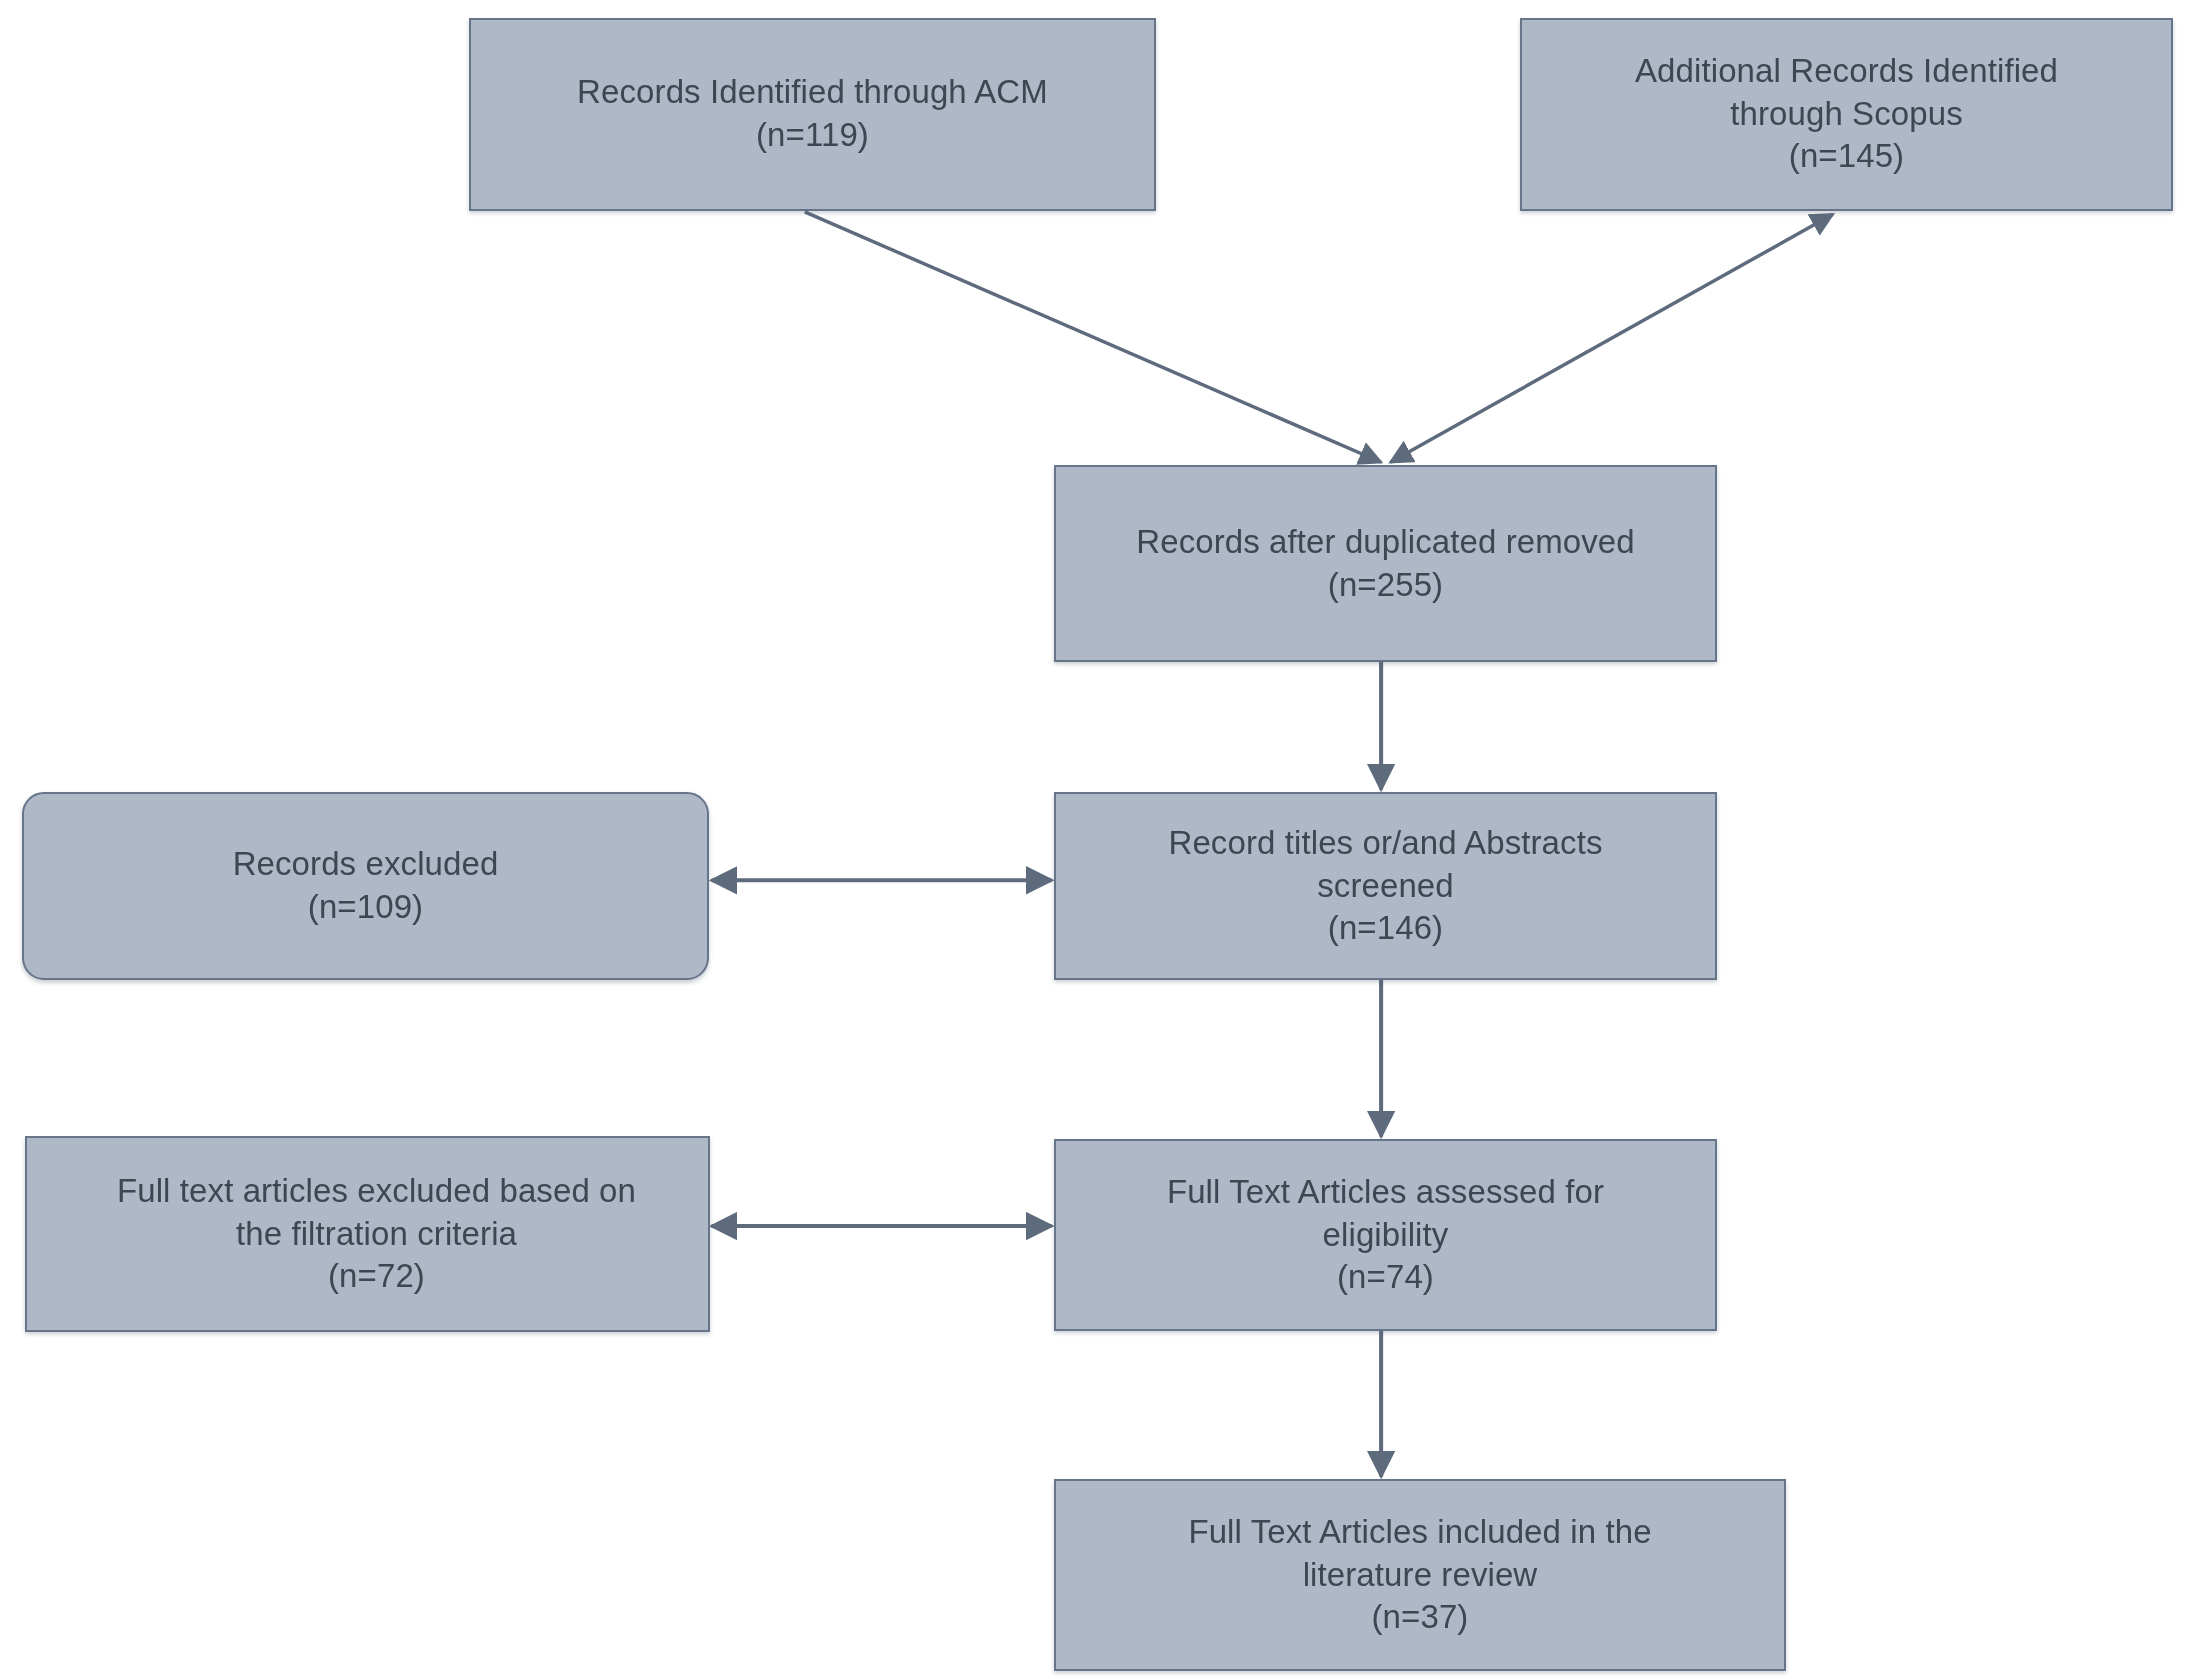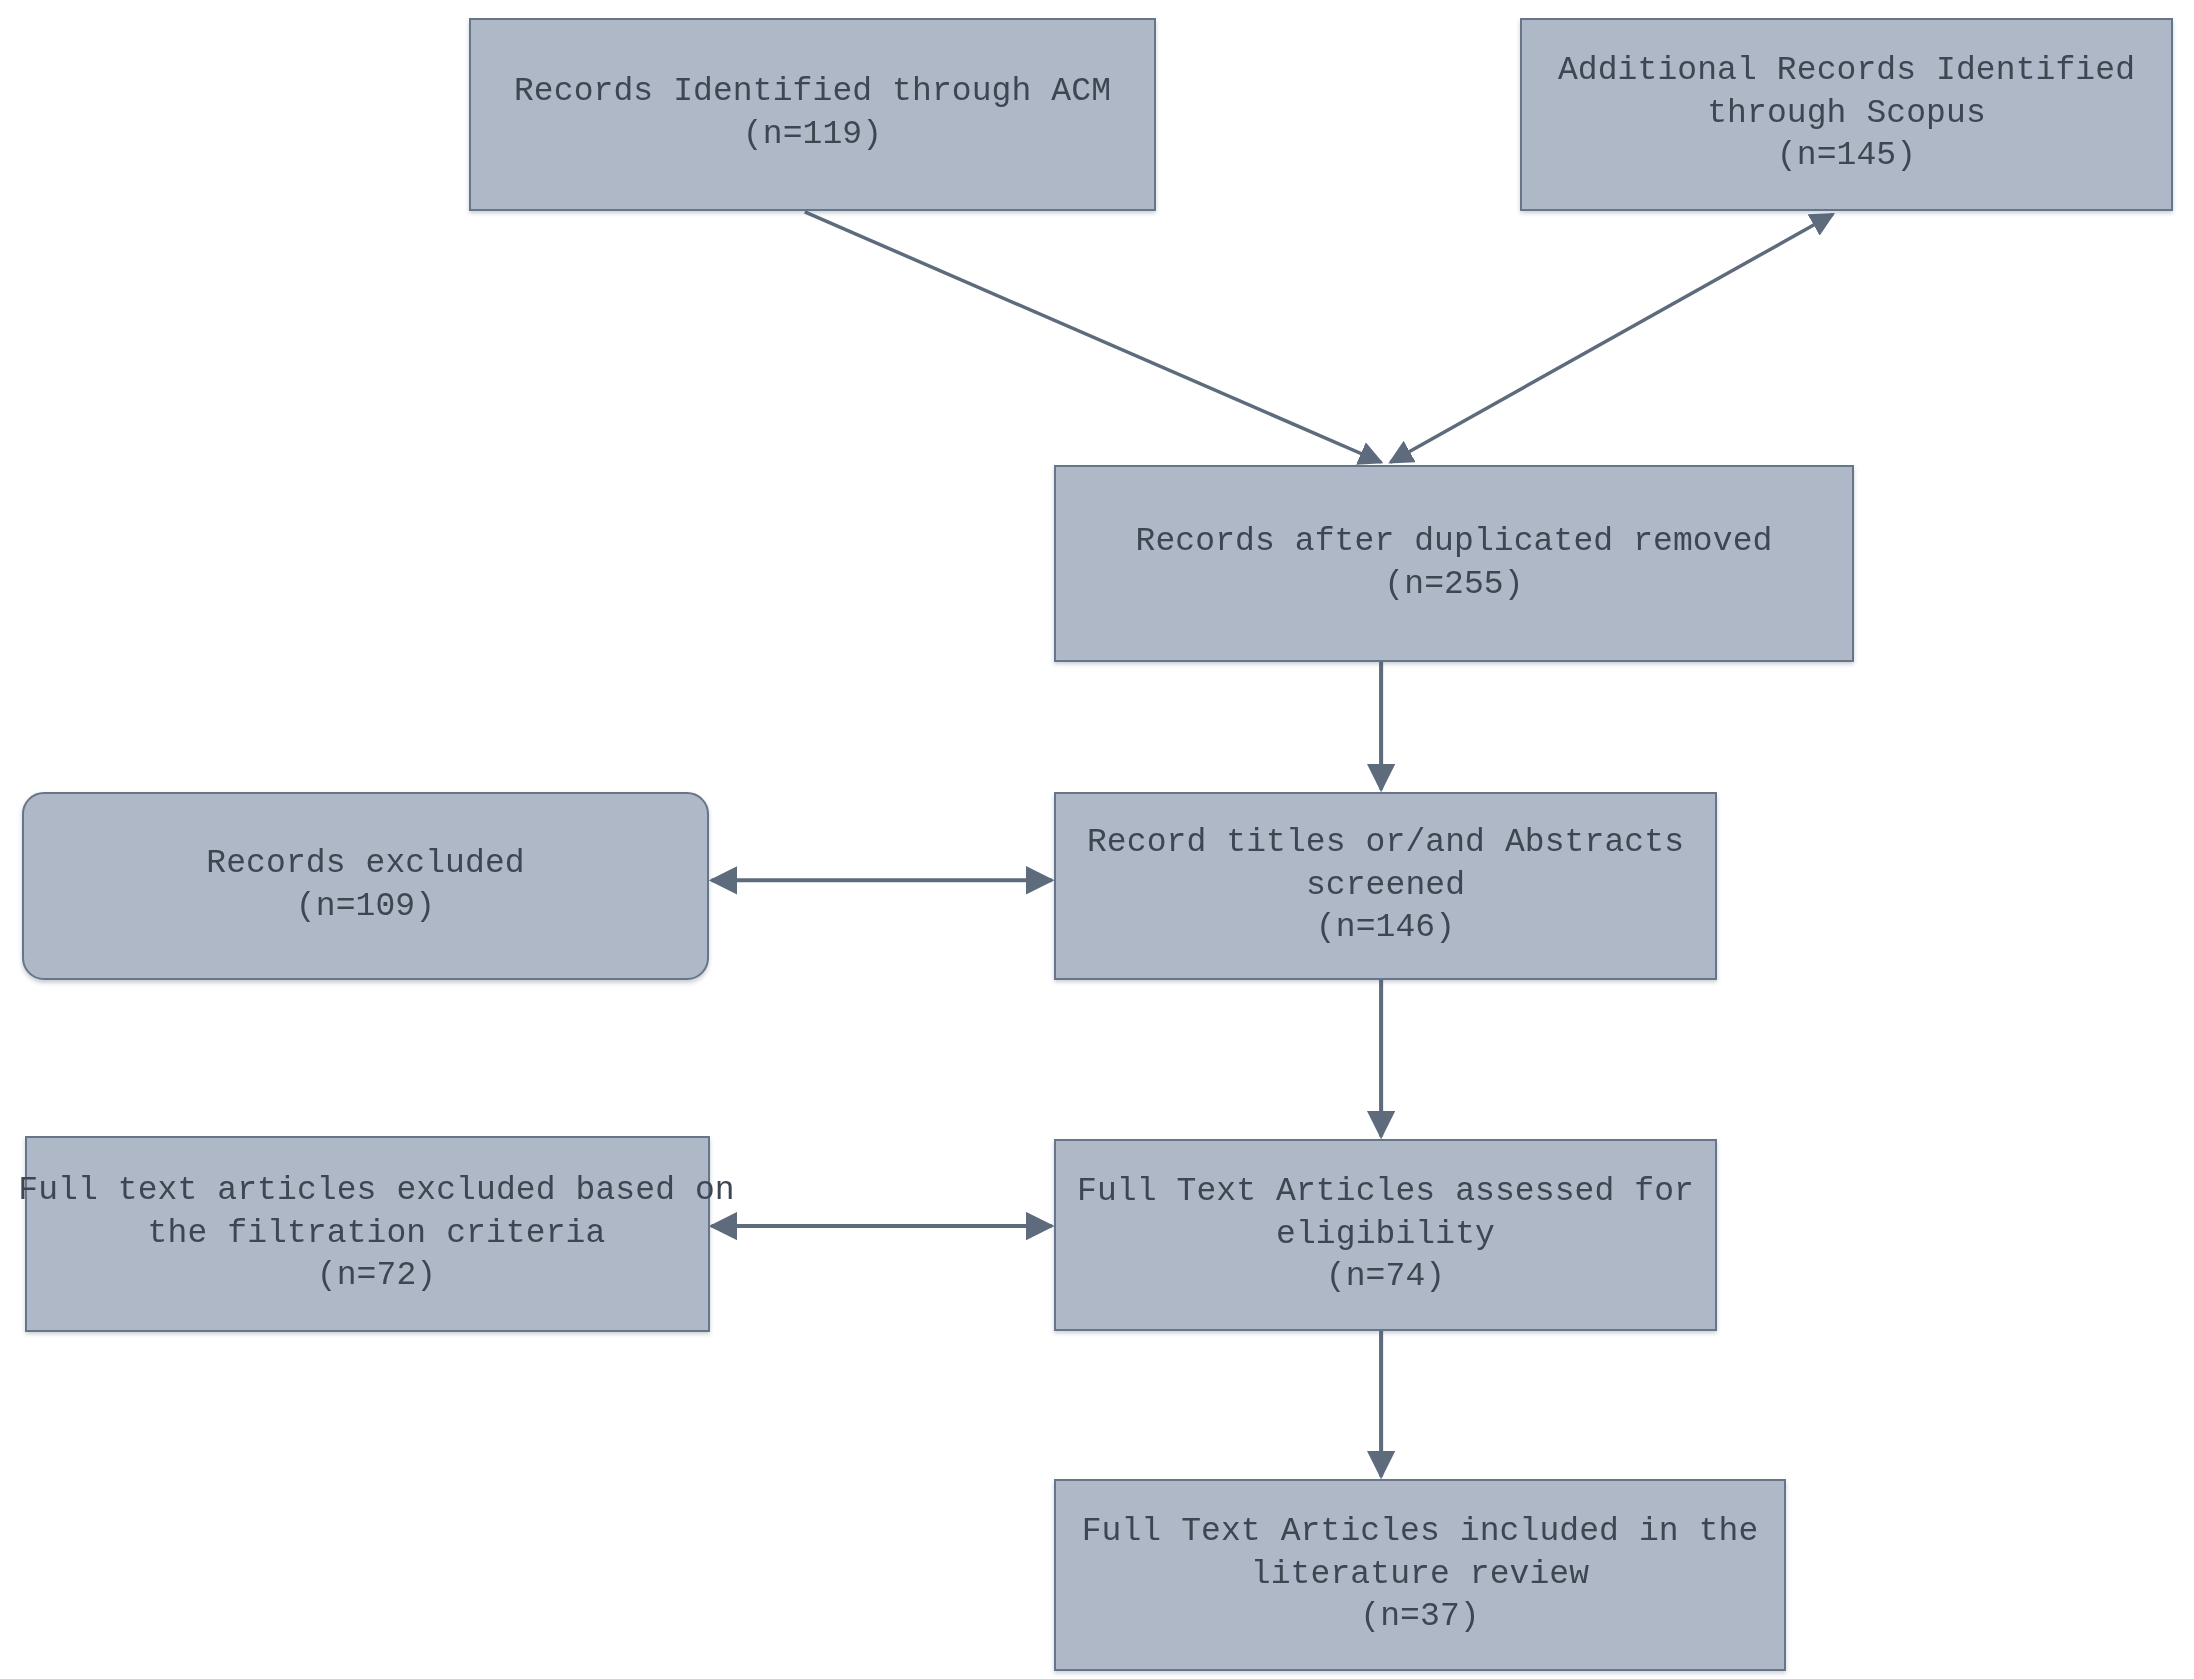--- a/index.html
+++ b/index.html
@@ -6,21 +6,21 @@
   html, body {
     margin: 0;
     padding: 0;
     background: #ffffff;
   }
   #canvas {
     position: relative;
     width: 2194px;
     height: 1679px;
     background: #ffffff;
-    font-family: Liberation Mono, monospace;
+    font-family: Liberation Sans, sans-serif;
     overflow: hidden;
   }
   .flow-box {
     position: absolute;
     box-sizing: border-box;
     background: #aeb8c7;
     border: 2.3px solid #66758a;
     display: flex;
     flex-direction: column;
     align-items: center;
@@ -78,21 +78,21 @@
 
   <div class="flow-box" style="left: 469px; top: 17.5px; width: 687px; height: 193px; background: rgb(174, 184, 199); border-color: rgb(102, 117, 138); color: rgb(61, 70, 81);">
       <span class="line">Records Identified through ACM</span>
       <span class="line">(n=119)</span>
     </div>
   <div class="flow-box" style="left: 1520px; top: 17.5px; width: 653px; height: 193px; background: rgb(174, 184, 199); border-color: rgb(102, 117, 138); color: rgb(61, 70, 81);">
       <span class="line">Additional Records Identified</span>
       <span class="line">through Scopus</span>
       <span class="line">(n=145)</span>
     </div>
-  <div class="flow-box" style="left: 1054px; top: 465px; width: 800px; height: 197px; background: rgb(174, 184, 199); border-color: rgb(102, 117, 138); color: rgb(61, 70, 81);">
+  <div class="flow-box" style="left: 1054px; top: 465px; width: 663px; height: 197px; background: rgb(174, 184, 199); border-color: rgb(102, 117, 138); color: rgb(61, 70, 81);">
       <span class="line">Records after duplicated removed</span>
       <span class="line">(n=255)</span>
     </div>
   <div class="flow-box" style="left: 1054px; top: 792px; width: 663px; height: 188px; background: rgb(174, 184, 199); border-color: rgb(102, 117, 138); color: rgb(61, 70, 81);">
       <span class="line">Record titles or/and Abstracts</span>
       <span class="line">screened</span>
       <span class="line">(n=146)</span>
     </div>
   <div class="flow-box" style="left: 22px; top: 792px; width: 687px; height: 188px; background: rgb(174, 184, 199); border-color: rgb(102, 117, 138); color: rgb(61, 70, 81); border-radius: 22px;">
       <span class="line">Records excluded</span>

